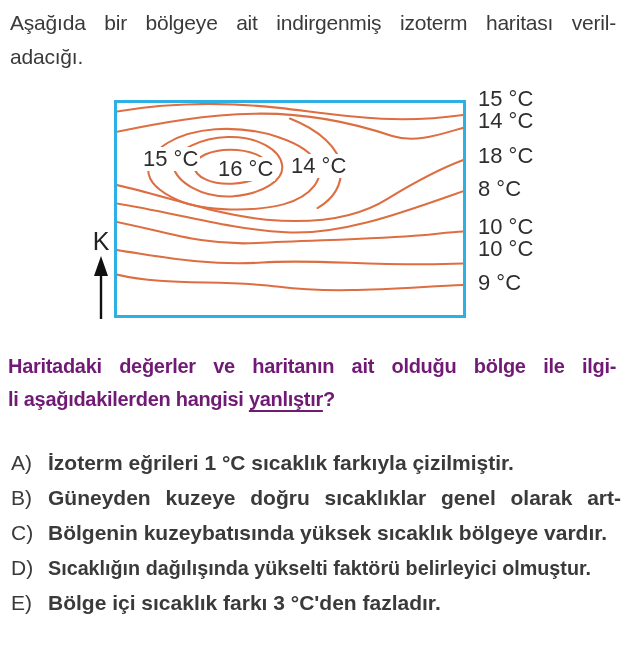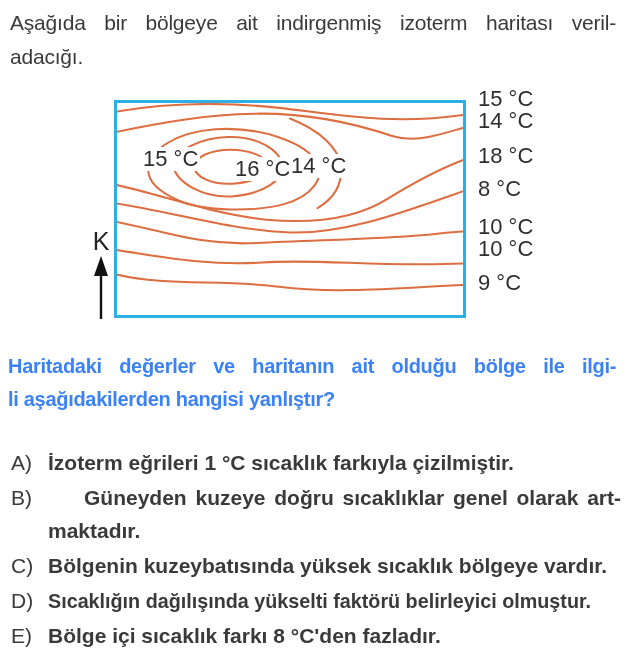--- a/index.html
+++ b/index.html
@@ -12,44 +12,44 @@
   .intro { position:absolute; top:6px; left:10px; width:606px;
            font-size:21px; line-height:34px; letter-spacing:-0.2px; color:#3a3a3a; }
   .just { text-align:justify; text-align-last:justify; }
   
   .map-wrap { position:absolute; left:114px; top:100px; width:352px; height:218px;
               border:3px solid #2FB0E4; background:#ffffff; }
   .map-wrap svg { position:absolute; left:0; top:0; width:346px; height:212px; }
   .maplabel { position:absolute; font-size:22px; color:#2e2e2e; background:#ffffff;
               padding:0 2px; line-height:24px; white-space:nowrap; }
   .ml-15 { left:24px; top:44px; }
-  .ml-16 { left:99px; top:54px;margin-left:17px; }
+  .ml-16 { left:99px; top:54px; }
   .ml-14 { left:172px; top:51px; }
   
   .north { position:absolute; left:88px; top:228px; width:26px; text-align:center; }
   .north .k { font-size:25px; color:#222222; line-height:26px; }
   .north svg { display:block; margin:2px auto 0 auto; }
   
   .scale { position:absolute; left:478px; top:98px; width:80px; }
   .scale div { position:absolute; left:0; font-size:22px; line-height:26px;
                color:#2e2e2e; white-space:nowrap; }
   .s0{top:-12px}.s1{top:10px}.s2{top:45px}.s3{top:78px}.s4{top:116px}.s5{top:138px}.s6{top:172px}
   
   .question { position:absolute; top:350px; left:8px; width:608px;
               font-size:20px; line-height:33px; font-weight:bold;
-              letter-spacing:-0.3px; color:#3b82f6; }
-  .uline { text-decoration-thickness:2px; text-underline-offset:4px;margin-top:48px; }
+              letter-spacing:-0.3px; color:#701a75; }
+  .uline { text-decoration:underline; text-decoration-thickness:2px; text-underline-offset:4px;margin-top:48px; }
   
   .options { position:absolute; top:446px; left:11px; width:610px; font-size:21px;
              line-height:33px; color:#3a3a3a; }
   .option { display:flex; margin-bottom:2px; }
   .opt-letter { flex:0 0 37px; }
   .opt-text { flex:1 1 auto; min-width:0;font-weight:bold; }
   .opt-text .line { display:block; white-space:nowrap; }
-  .bjust { text-align:justify; text-align-last:justify; white-space:normal !important;margin-left:36px; }
+  .bjust { text-align:justify; text-align-last:justify; white-space:normal !important; }
   .condensed { transform:scaleX(0.94); transform-origin:0 50%; }
   .contour { fill:none; stroke:#DD6E42; stroke-width:2.1; stroke-linecap:round; }
 </style>
 </head>
 <body>
 
 <div class="page">
 
   <div class="intro">
     <div class="just">Aşağıda bir bölgeye ait indirgenmiş izoterm haritası veril-</div>
@@ -111,36 +111,35 @@
     <div class="option">
       <span class="opt-letter">A)</span>
       <span class="opt-text">
           <span class="line">İzoterm eğrileri 1 °C sıcaklık farkıyla çizilmiştir.</span>
         </span>
     </div>
     <div class="option">
       <span class="opt-letter">B)</span>
       <span class="opt-text">
         <span class="line bjust">Güneyden kuzeye doğru sıcaklıklar genel olarak art-</span>
-        <span class="line">maktadır.</span>
       </span>
     </div>
     <div class="option">
       <span class="opt-letter">C)</span>
       <span class="opt-text">
           <span class="line">Bölgenin kuzeybatısında yüksek sıcaklık bölgeye vardır.</span>
         </span>
     </div>
     <div class="option">
       <span class="opt-letter">D)</span>
       <span class="opt-text">
           <span class="line condensed">Sıcaklığın dağılışında yükselti faktörü belirleyici olmuştur.</span>
         </span>
     </div>
     <div class="option">
       <span class="opt-letter">E)</span>
       <span class="opt-text">
-          <span class="line">Bölge içi sıcaklık farkı 8 °C'den fazladır.</span>
+          <span class="line">Bölge içi sıcaklık farkı 3 °C'den fazladır.</span>
         </span>
     </div>
   </div>
 
 </div>
 
 </body></html>

